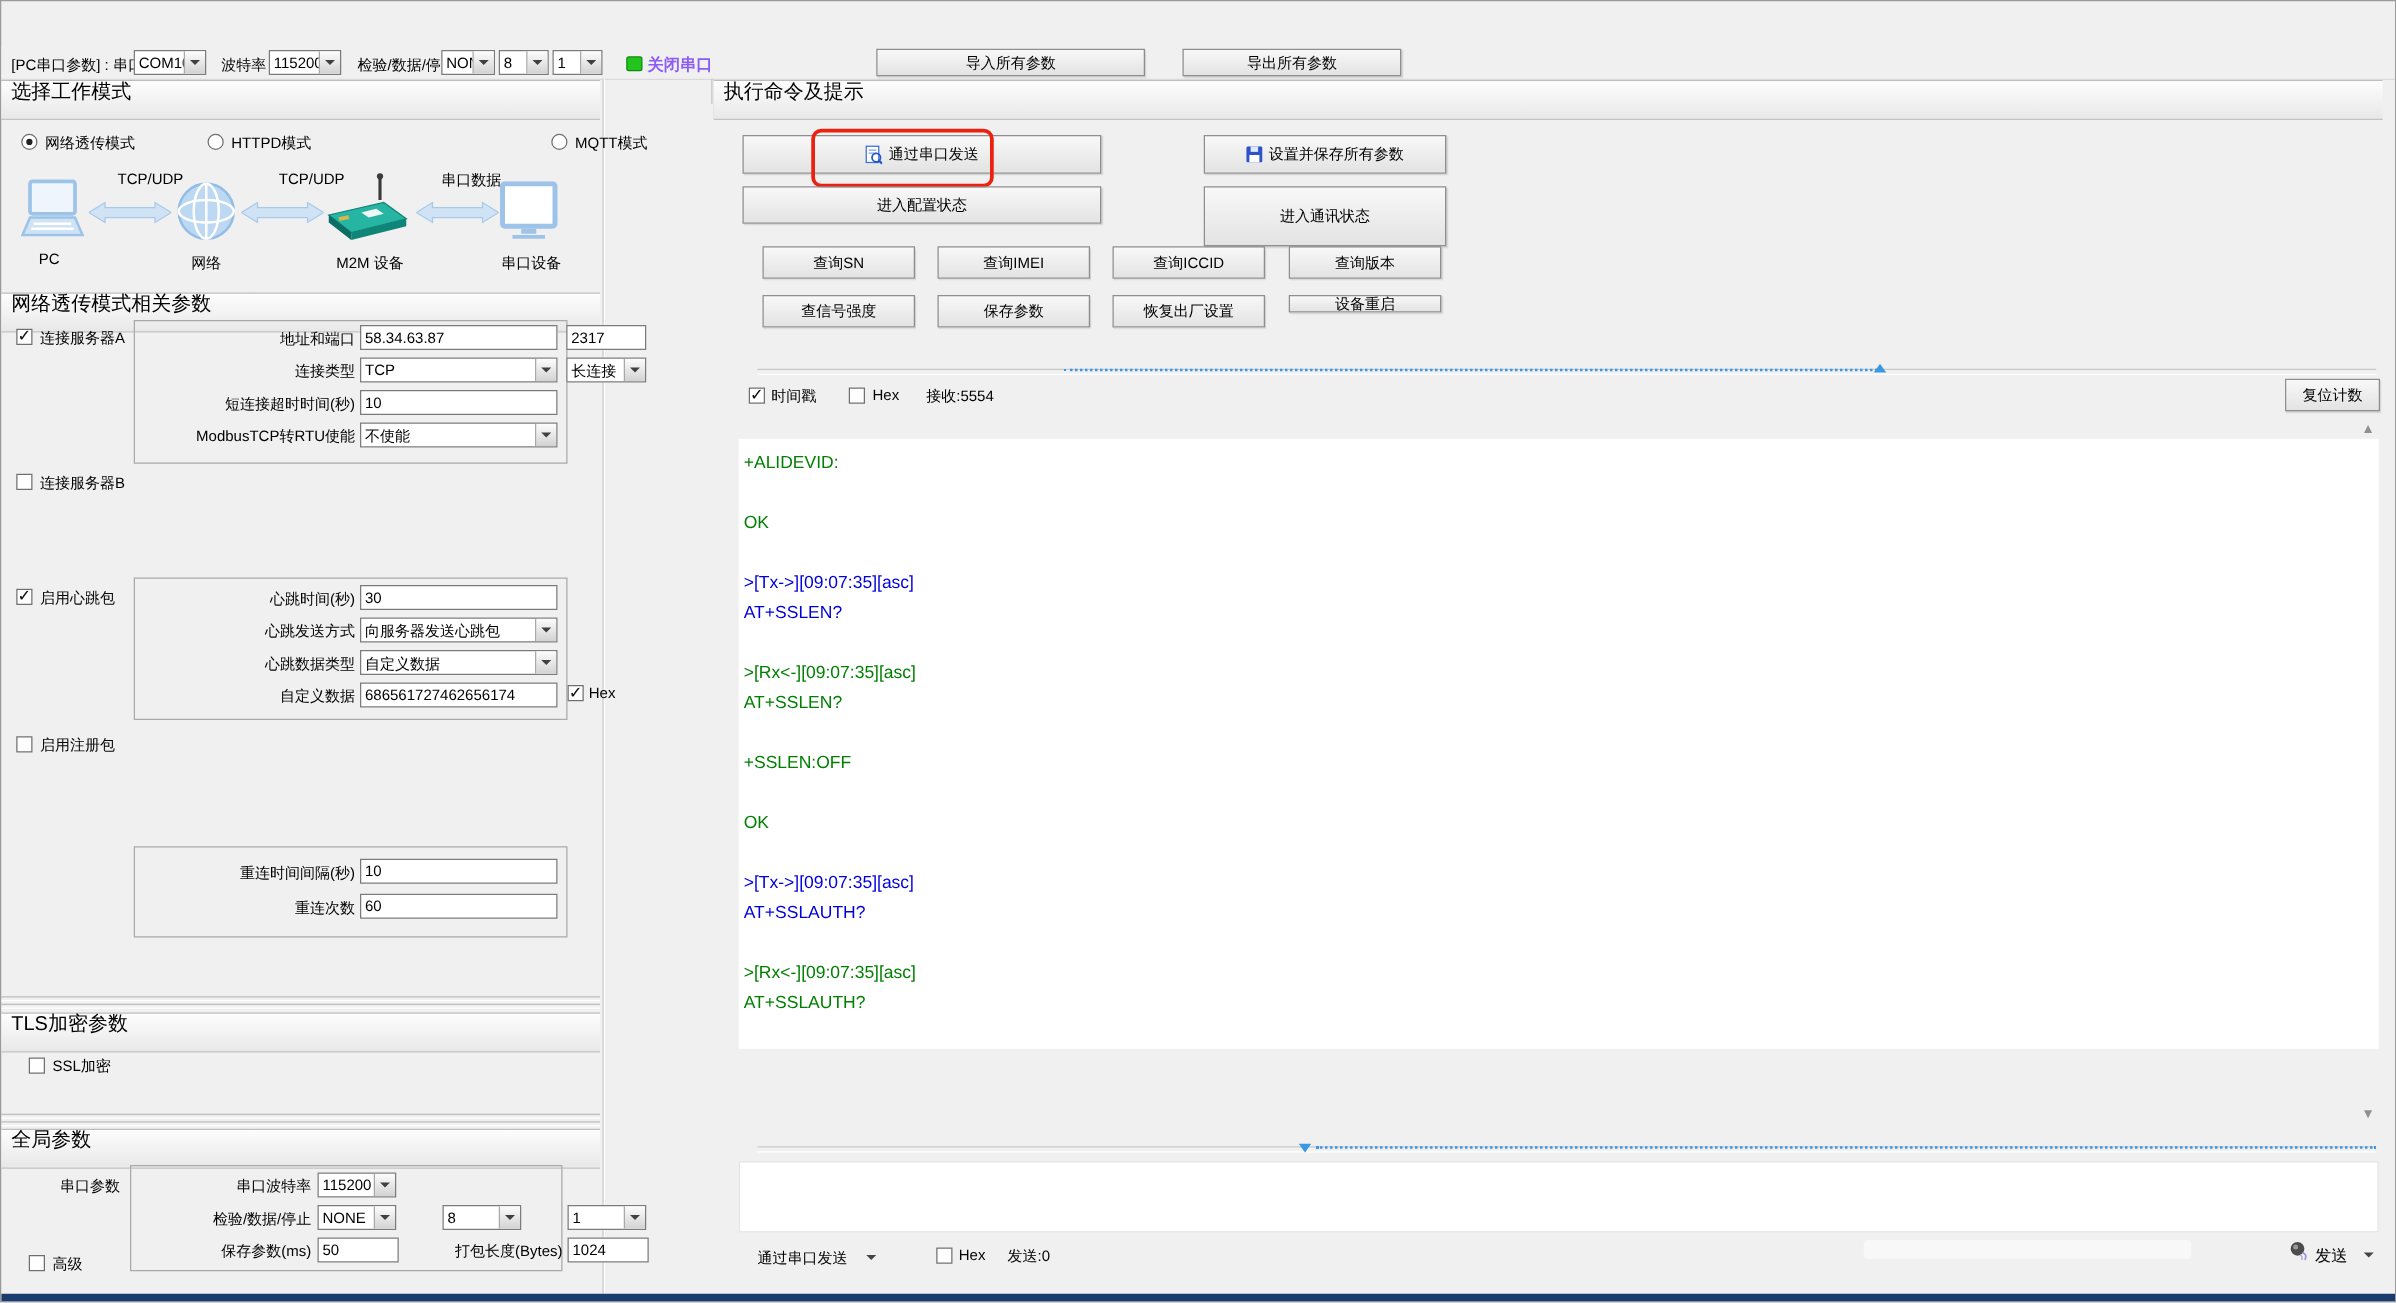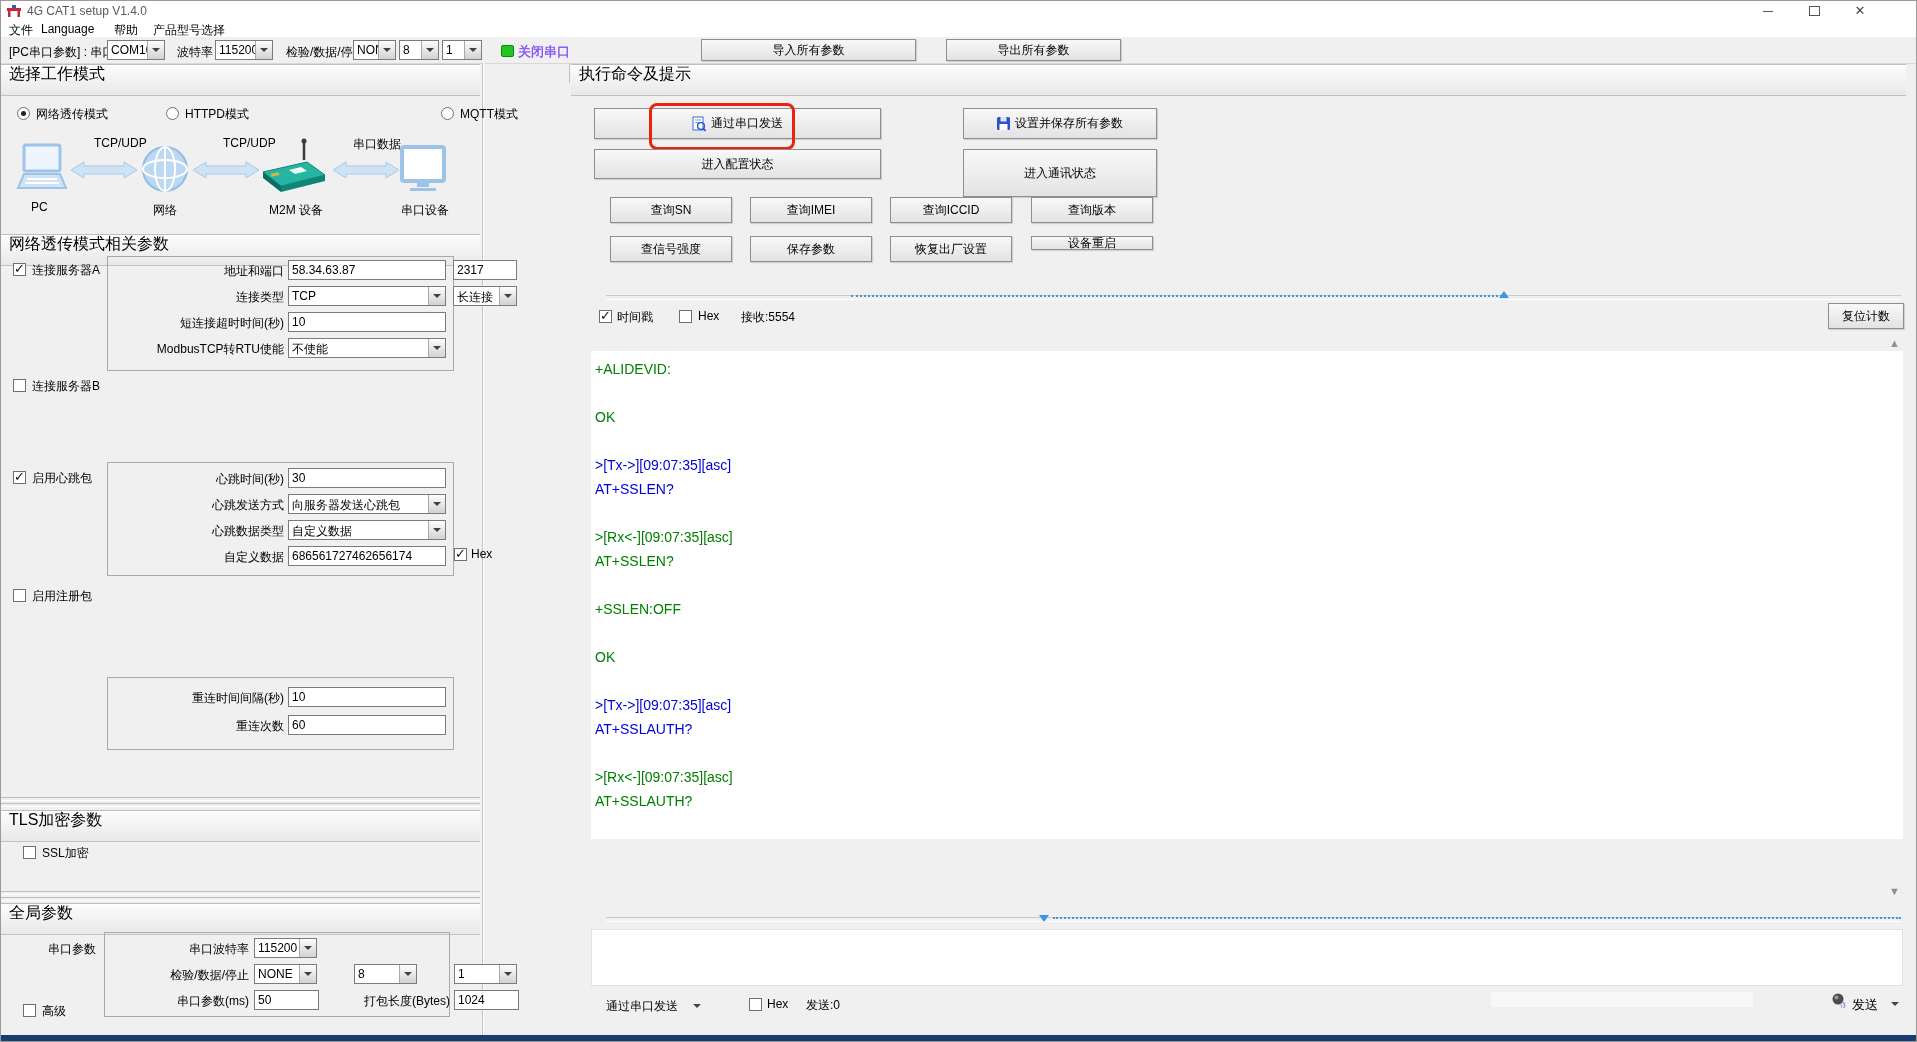--- a/index.html
+++ b/index.html
@@ -49,45 +49,21 @@
   .vline{position:absolute;width:1px;background:#c3c3c3;}
   .vlinew{position:absolute;width:1px;background:#ffffff;}
   .bluebold{font-weight:bold;font-size:13px;color:#8b5cf6;}
   .caret{position:absolute;width:0;height:0;border-left:4px solid transparent;border-right:4px solid transparent;border-top:4px solid #444;}
 </style>
 </head>
 <body>
 
 <div class="app">
 
-  <div class="tbar">
-    <svg class="abs" style="left:6px;top:4px" width="14" height="13">
-      <rect x="0" y="3" width="14" height="3" fill="#c3293b"></rect>
-      <rect x="1" y="6" width="2.5" height="6" fill="#c3293b"></rect>
-      <rect x="10.5" y="6" width="2.5" height="6" fill="#c3293b"></rect>
-      <rect x="5" y="0" width="4" height="3" fill="#3c5aa8"></rect>
-    </svg>
-    <div class="ttl">4G CAT1 setup V1.4.0</div>
-    <div class="winbtn" style="left:1750px">
-      <div style="width:10px;height:1px;background:#555"></div>
-    </div>
-    <div class="winbtn" style="left:1796px">
-      <div style="width:9px;height:8px;border:1px solid #555"></div>
-    </div>
-    <div class="winbtn" style="left:1842px">
-      <span style="font-size:13px;line-height:10px">✕</span>
-    </div>
-  </div>
-
-  <div class="menubar">
-    <span class="lb" style="left:8px;top:1px">文件</span>
-    <span class="lb" style="left:40px;top:1px">Language</span>
-    <span class="lb" style="left:113px;top:1px">帮助</span>
-    <span class="lb" style="left:152px;top:1px">产品型号选择</span>
-  </div>
+
 
   <div class="toolbar">
     <span class="lb" style="left:8px;top:7px">[PC串口参数] : 串口号</span>
     <div class="cb" style="left:106px;top:3px;width:58px">
       <span class="cbt">COM10</span>
       <span class="da"></span>
     </div>
     <span class="lb" style="left:176px;top:7px">波特率</span>
     <div class="cb" style="left:214px;top:3px;width:58px">
       <span class="cbt">115200</span>
@@ -268,21 +244,21 @@
   </div>
   <div class="cb" style="left:353px;top:963px;width:63px">
     <span class="cbt">8</span>
     <span class="da"></span>
   </div>
   <div class="cb" style="left:453px;top:963px;width:63px">
     <span class="cbt">1</span>
     <span class="da"></span>
   </div>
 
-  <span class="rl" style="left:120px;top:992px;width:128px">串口参数(ms)</span>
+  <span class="rl" style="left:120px;top:992px;width:128px">保存参数(ms)</span>
   <div class="in" style="left:253px;top:989px;width:65px">50</div>
   <span class="rl" style="left:350px;top:992px;width:99px">打包长度(Bytes)</span>
   <div class="in" style="left:453px;top:989px;width:65px">1024</div>
 
   <div class="ck" style="left:22px;top:1003px"></div>
   <span class="lb" style="left:41px;top:1002px">高级</span>
 
   <div class="vline" style="left:568px;top:62px;height:20px"></div>
   <div class="hdr" style="left:570px;top:64px;width:1335px">
     <span>执行命令及提示</span>

